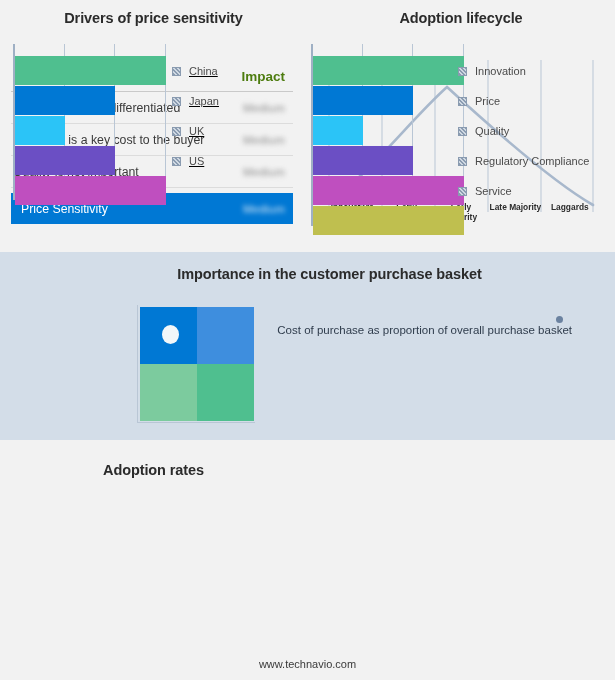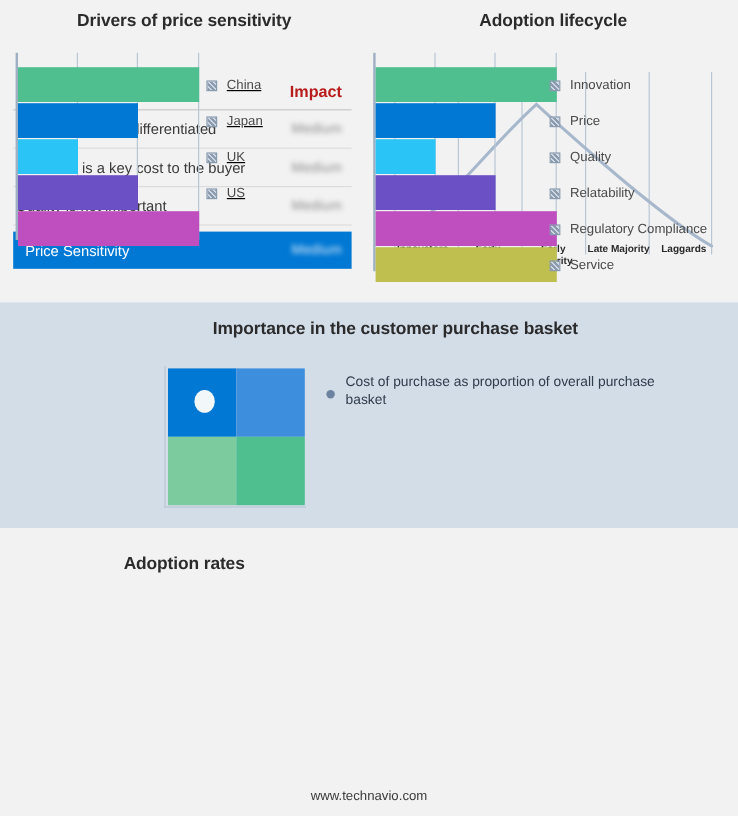--- a/index.html
+++ b/index.html
@@ -21,21 +21,21 @@
     text-align: center; letter-spacing: -0.1px;
   }
 
   
   .drivers { position:absolute; left:0; top:0; width:307px; height:252px; }
   .drivers .panel-title { position:absolute; left:0; top:10px; width:307px; }
   .tbl { position:absolute; left:11px; top:62px; width:282px; }
   .trow { display:flex; align-items:center; justify-content:space-between;
           height:32px; border-bottom:1px solid #dcdcdc; padding:0 8px 0 2px; }
   .trow.head { border-bottom:1px solid #c9c9c9; height:30px; }
-  .trow.head .c1, .trow.head .c2 { font-weight:bold; font-size:13.5px; color:#b91c1c; }
+  .trow.head .c1, .trow.head .c2 { font-weight:bold; font-size:13.5px; color:#4d7c0f; }
   .c1 { font-size:12.3px; color:#3a3a3a; white-space:nowrap; }
   .c2 { font-size:12.3px; color:#3a3a3a; }
   .blurred { color:#8c8c8c; filter: blur(2.4px); font-size:11.5px; letter-spacing:0.2px; }
   .trow.highlight {
     background:#0078d4; border-bottom:none; height:31px;
     margin-top:5px; padding-left:10px;
   }
   .trow.highlight .c1 { color:#ffffff; font-size:12.3px; }
   .trow.highlight .blurred { color:#dbeaf7; }
 
@@ -58,21 +58,21 @@
   }
   .quad-grid { position:relative; width:114px; height:114px; }
   .q { position:absolute; width:57px; height:57px; }
   .q-tl { left:0;    top:0;    background:#0078d4; }
   .q-tr { left:57px; top:0;    background:#3e8ede; }
   .q-bl { left:0;    top:57px; background:#7ccb9e; }
   .q-br { left:57px; top:57px; background:#4fbf8f; }
   .q-dot { position:absolute; left:22px; top:18px; width:17px; height:19px;
            background:#f2f7f9; border-radius:50%; }
   .b-legend { position:absolute; left:272px; top:60px; width:300px; }
-  .b-li { display:flex; align-items:center; margin-bottom:16px; }
+  .b-li { display:flex; align-items:flex-end; margin-bottom:16px;flex-direction:column; }
   .b-bullet { width:7px; height:7px; border-radius:50%; background:#6b82a0;
               margin:4px 9px 0 0; flex:0 0 auto; }
   .b-txt { font-size:11.5px; color:#2f3c4c; line-height:14.5px; }
 
   
   .chart { position:absolute; top:448px; height:228px; }
   .chart-left  { left:0;     width:307px; }
   .chart-right { left:300px; width:315px; }
   .chart .panel-title { position:absolute; left:0; top:14px; width:100%; }
   .plot { position:absolute; }
@@ -251,24 +251,20 @@
     <div class="l-item">
       <span class="l-swatch"></span>
       <span class="l-txt">Price</span>
     </div>
     <div class="l-item">
       <span class="l-swatch"></span>
       <span class="l-txt">Quality</span>
     </div>
     <div class="l-item">
       <span class="l-swatch"></span>
-      <span class="l-txt">Relatability</span>
-    </div>
-    <div class="l-item">
-      <span class="l-swatch"></span>
       <span class="l-txt">Regulatory Compliance</span>
     </div>
     <div class="l-item">
       <span class="l-swatch"></span>
       <span class="l-txt">Service</span>
     </div>
   </div>
 
   <div class="footer">www.technavio.com</div>
 

